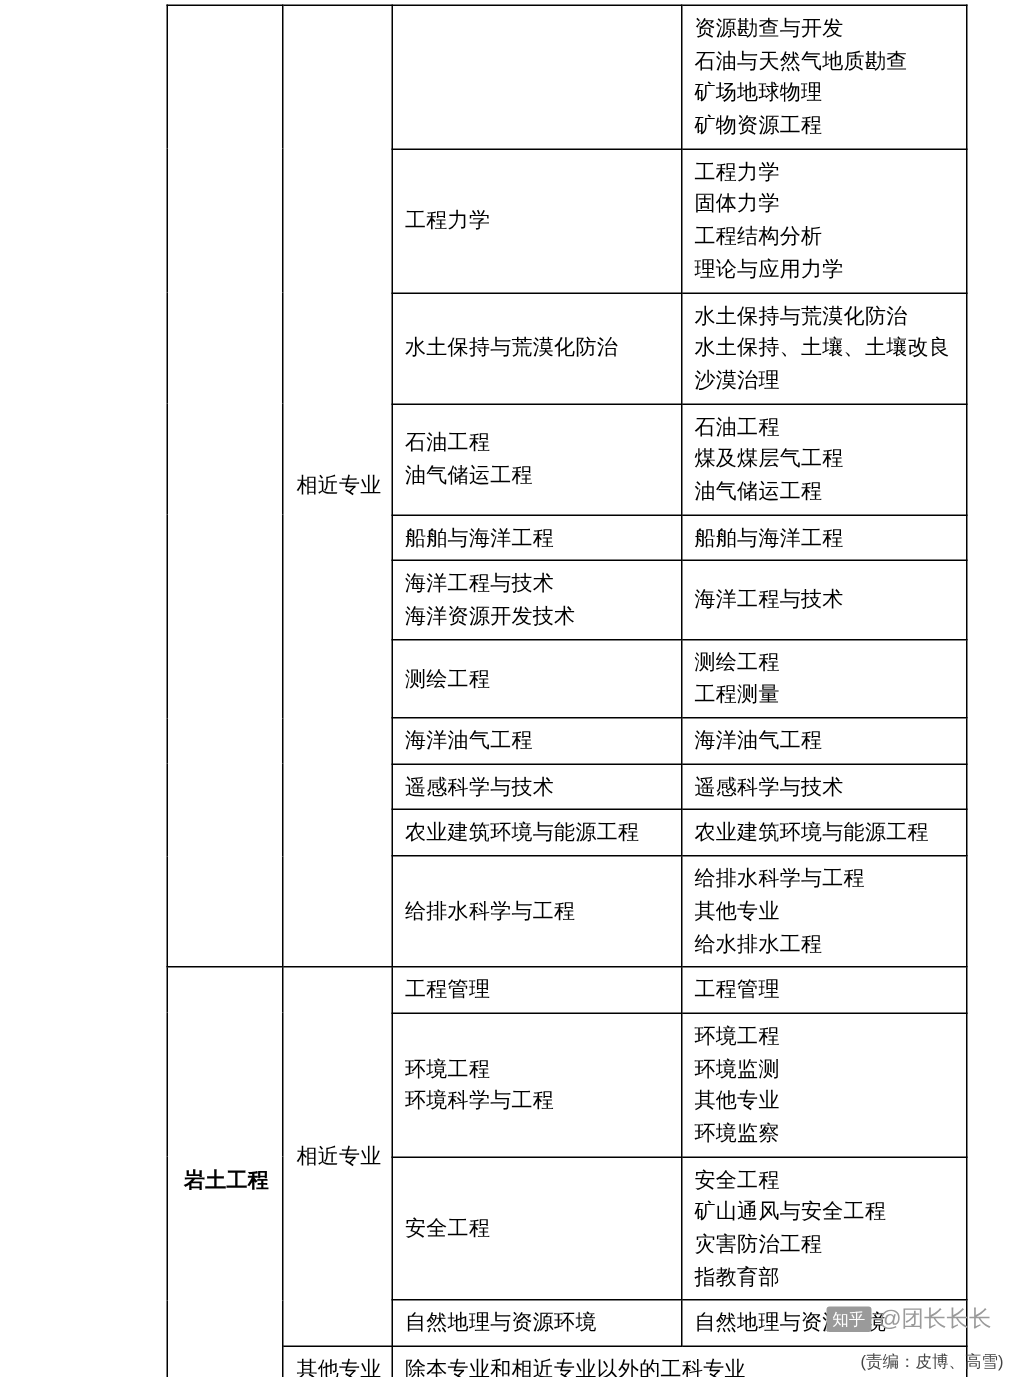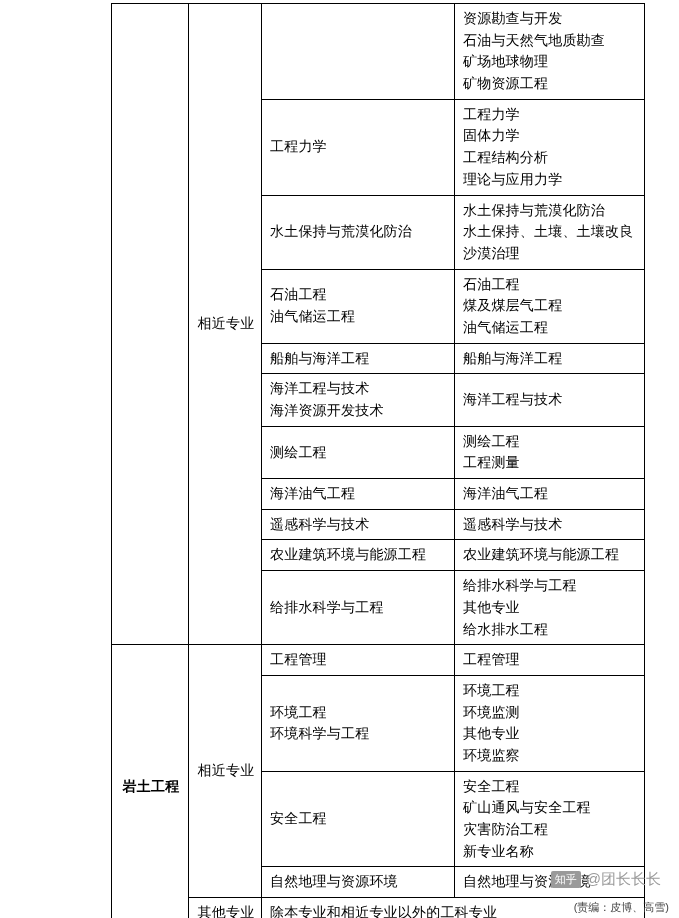--- a/index.html
+++ b/index.html
@@ -190,21 +190,21 @@
           <div class="cellline">环境监察</div>
         </td>
       </tr>
 
       <tr>
         <td class="col-c">安全工程</td>
         <td class="col-d">
           <div class="cellline">安全工程</div>
           <div class="cellline">矿山通风与安全工程</div>
           <div class="cellline">灾害防治工程</div>
-          <div class="cellline">新专业名称</div>
+          <div class="cellline">指教育部</div>
         </td>
       </tr>
 
       <tr>
         <td class="col-c">自然地理与资源环境</td>
         <td class="col-d">自然地理与资源环境</td>
       </tr>
 
       <tr>
         <td class="col-b">其他专业</td>

